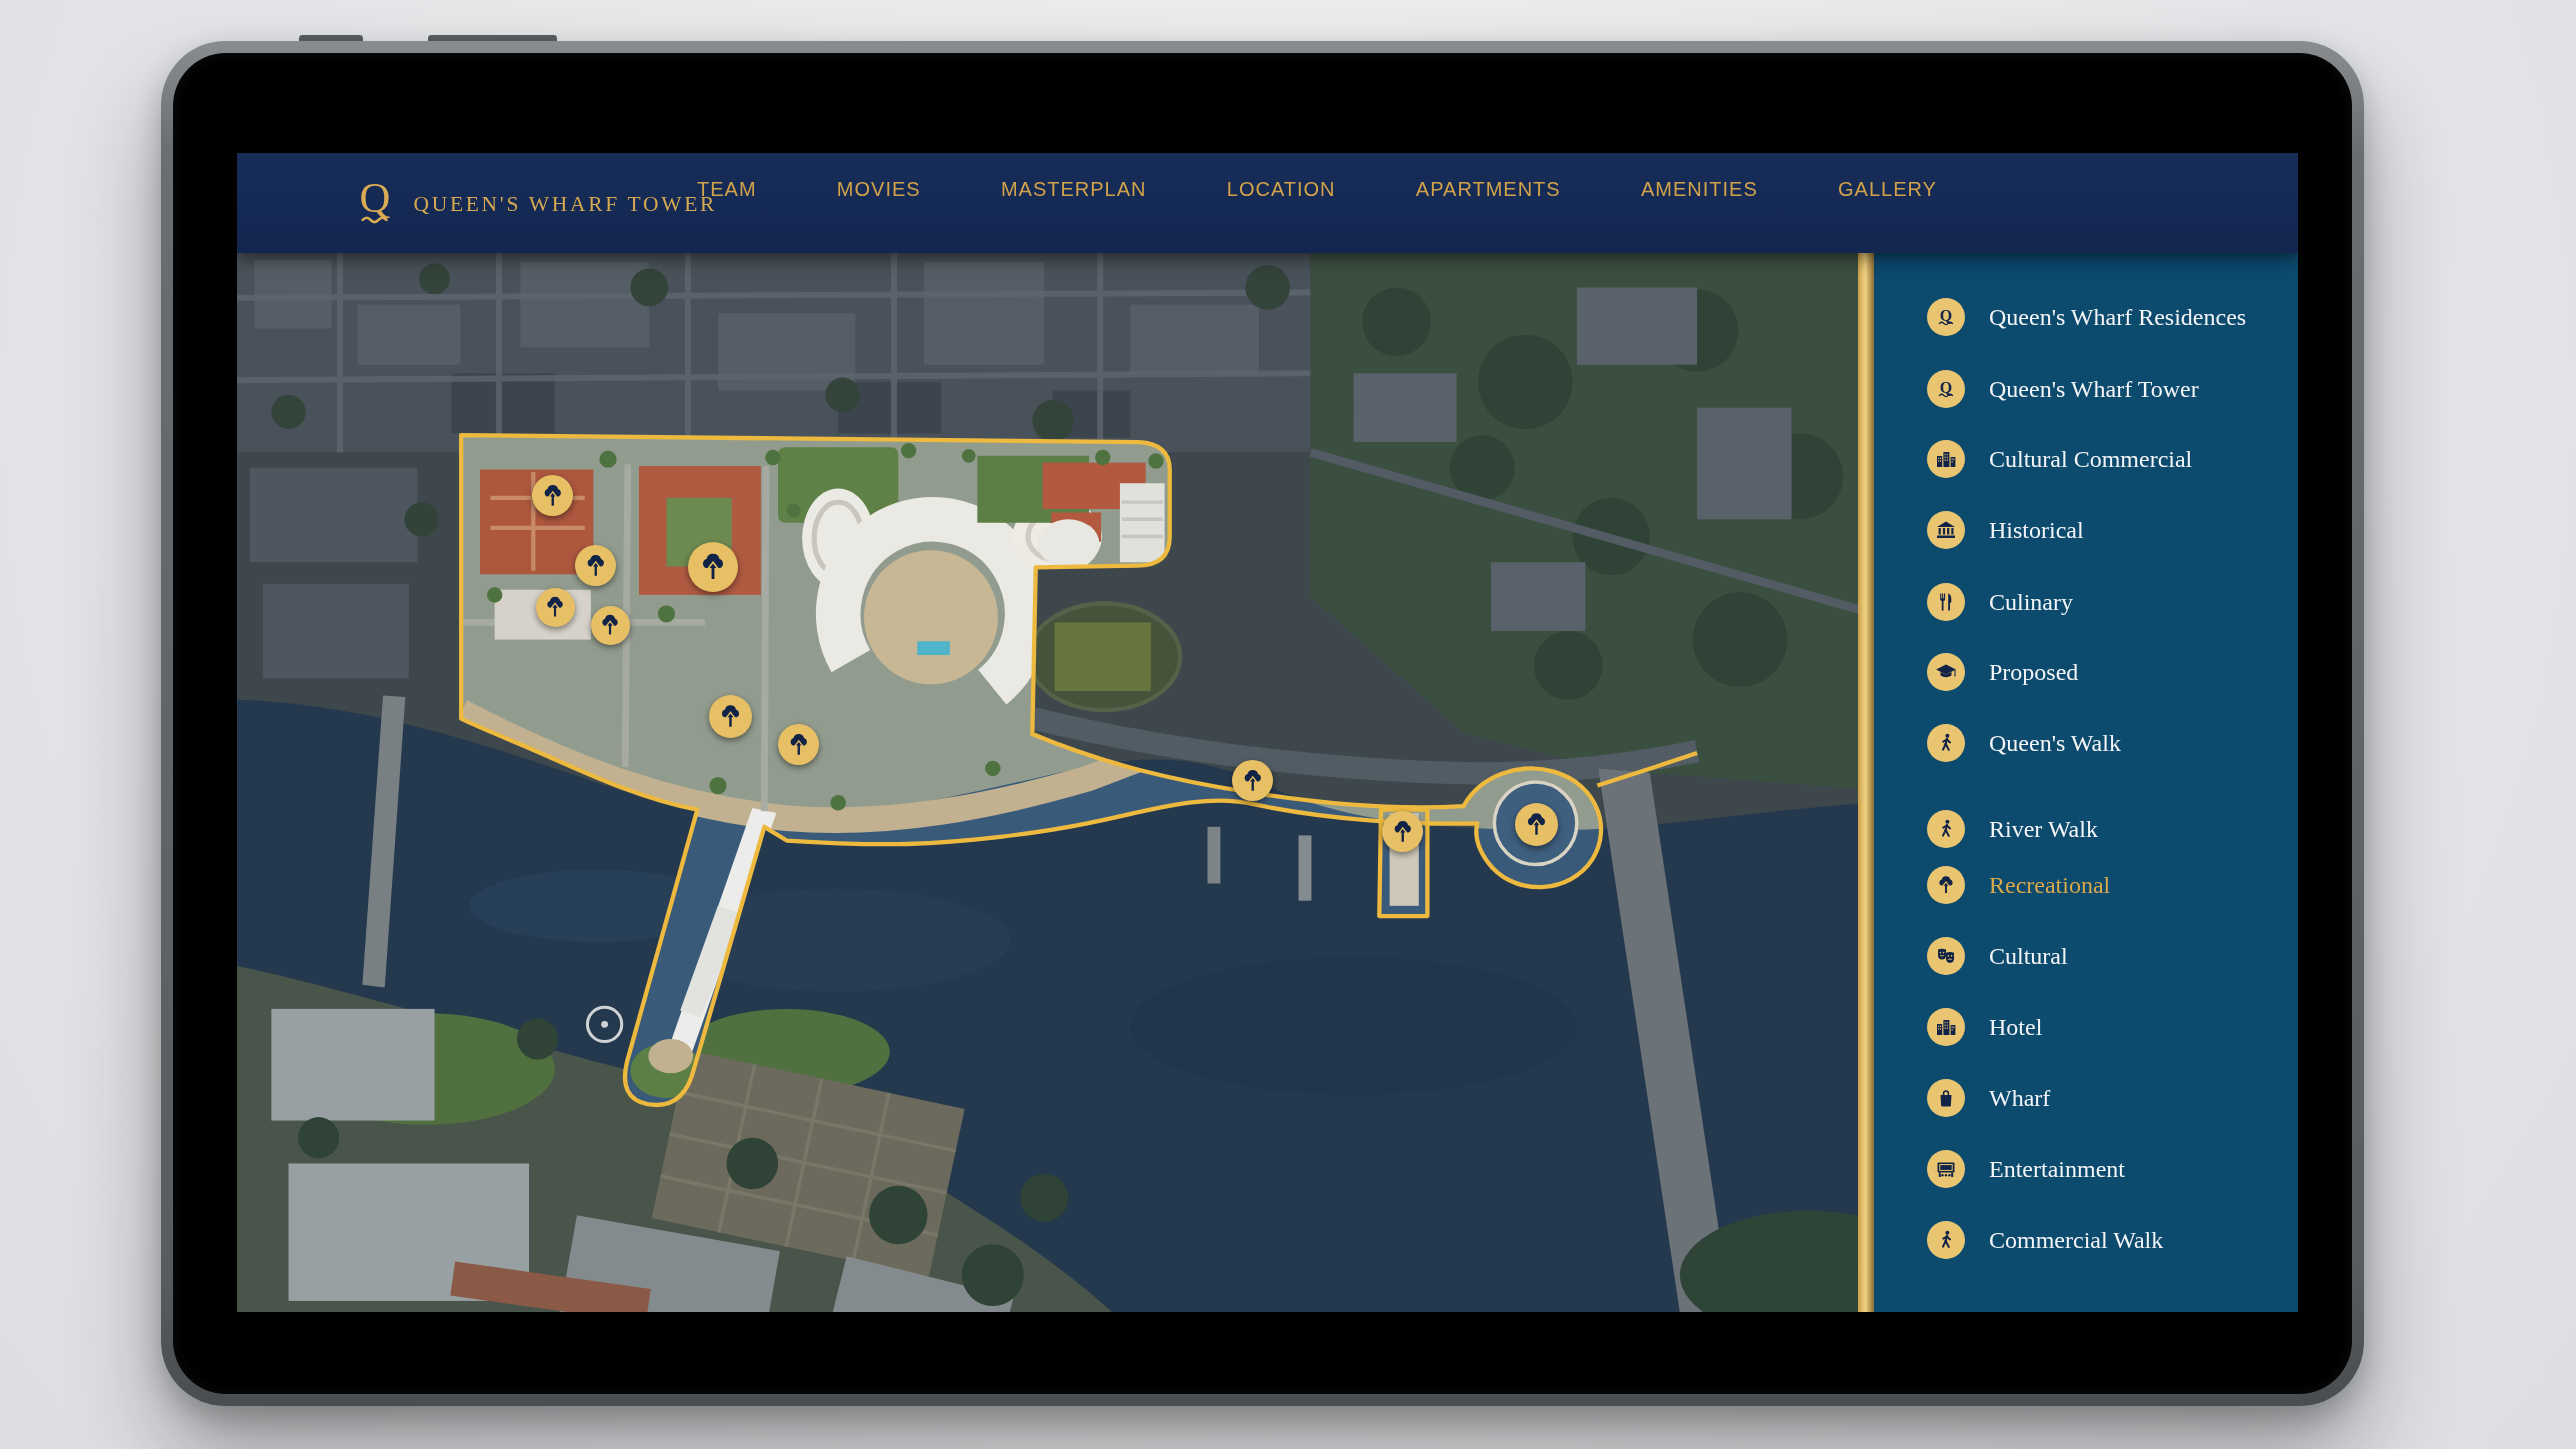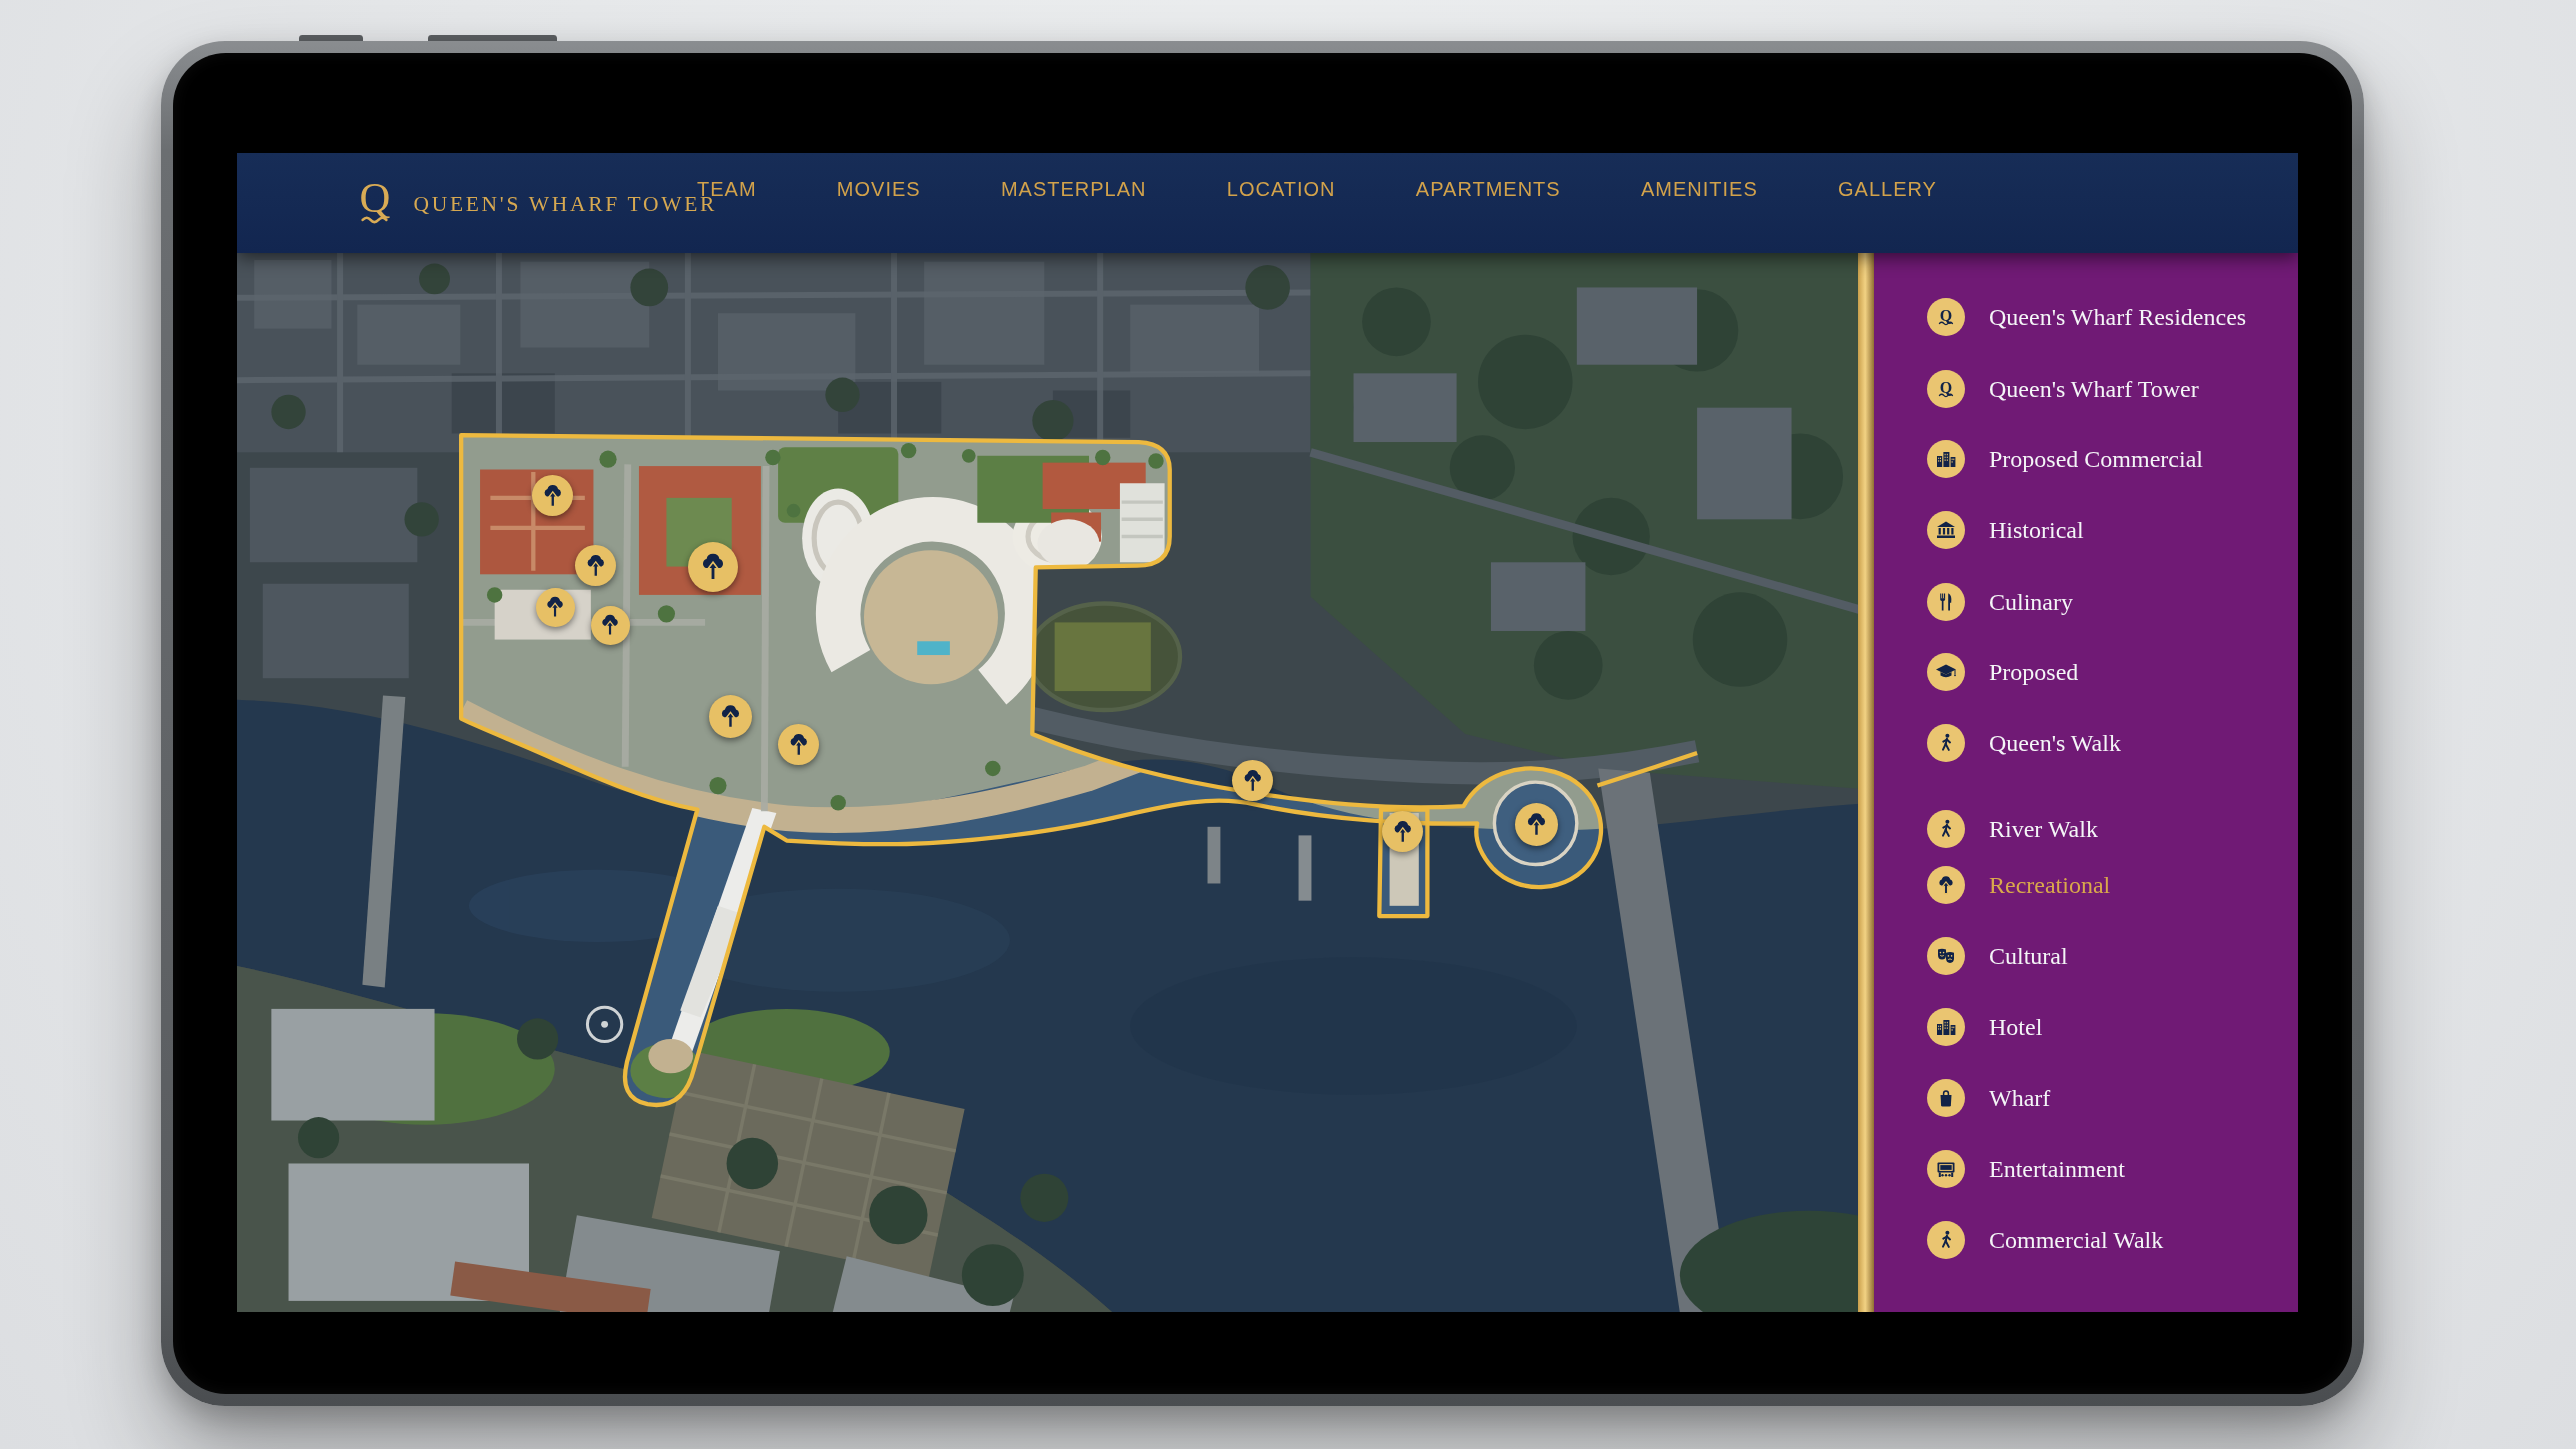--- a/index.html
+++ b/index.html
@@ -42,21 +42,21 @@
     position:absolute; border-radius:50%; background:#e7c065;
     box-shadow:0 2.6px 6.9px rgba(0,0,0,.45); display:flex; align-items:center; justify-content:center;
     cursor:pointer; z-index:10;
   }
   .marker svg { width:72%; height:72%; }
   
   .gold-bar {
     position:absolute; left:1621px; top:100px; width:15.5px; height:1060px; z-index:20;
     background:linear-gradient(90deg,#caa04c 0%, #f2d283 45%, #8f6f33 100%);
   }
-  .sidebar { position:absolute; left:1637px; top:100px; width:424px; height:1060px; background:#701a75; z-index:20; }
+  .sidebar { position:absolute; left:1637px; top:100px; width:424px; height:1060px; background:#0c4a6e; z-index:20; }
   .leg-item { position:absolute; left:53px; height:48px; display:flex; align-items:center; gap:24px; cursor:pointer; }
   .leg-ico {
     width:38px; height:38px; border-radius:50%; background:#eac571; flex:0 0 38px;
     display:flex; align-items:center; justify-content:center;
   }
   .leg-ico svg { width:24px; height:24px; }
   .leg-label { font-family:"Liberation Serif", serif; font-size:24px; color:#f4f5f7; white-space:nowrap; }
   .leg-item.active .leg-label { color:#d9a84b; }
 </style>
 </head>
@@ -449,21 +449,21 @@
               </svg>
             </span>
           <span class="leg-label">Queen's Wharf Tower</span>
         </div>
         <div class="leg-item" style="top:182px;">
           <span class="leg-ico">
               <svg viewBox="0 0 28 28" width="24" height="24">
                 <use href="#ic-buildings"></use>
               </svg>
             </span>
-          <span class="leg-label">Proposed Commercial</span>
+          <span class="leg-label">Cultural Commercial</span>
         </div>
         <div class="leg-item" style="top:253px;">
           <span class="leg-ico">
               <svg viewBox="0 0 28 28" width="24" height="24">
                 <use href="#ic-bank"></use>
               </svg>
             </span>
           <span class="leg-label">Historical</span>
         </div>
         <div class="leg-item" style="top:325px;">

